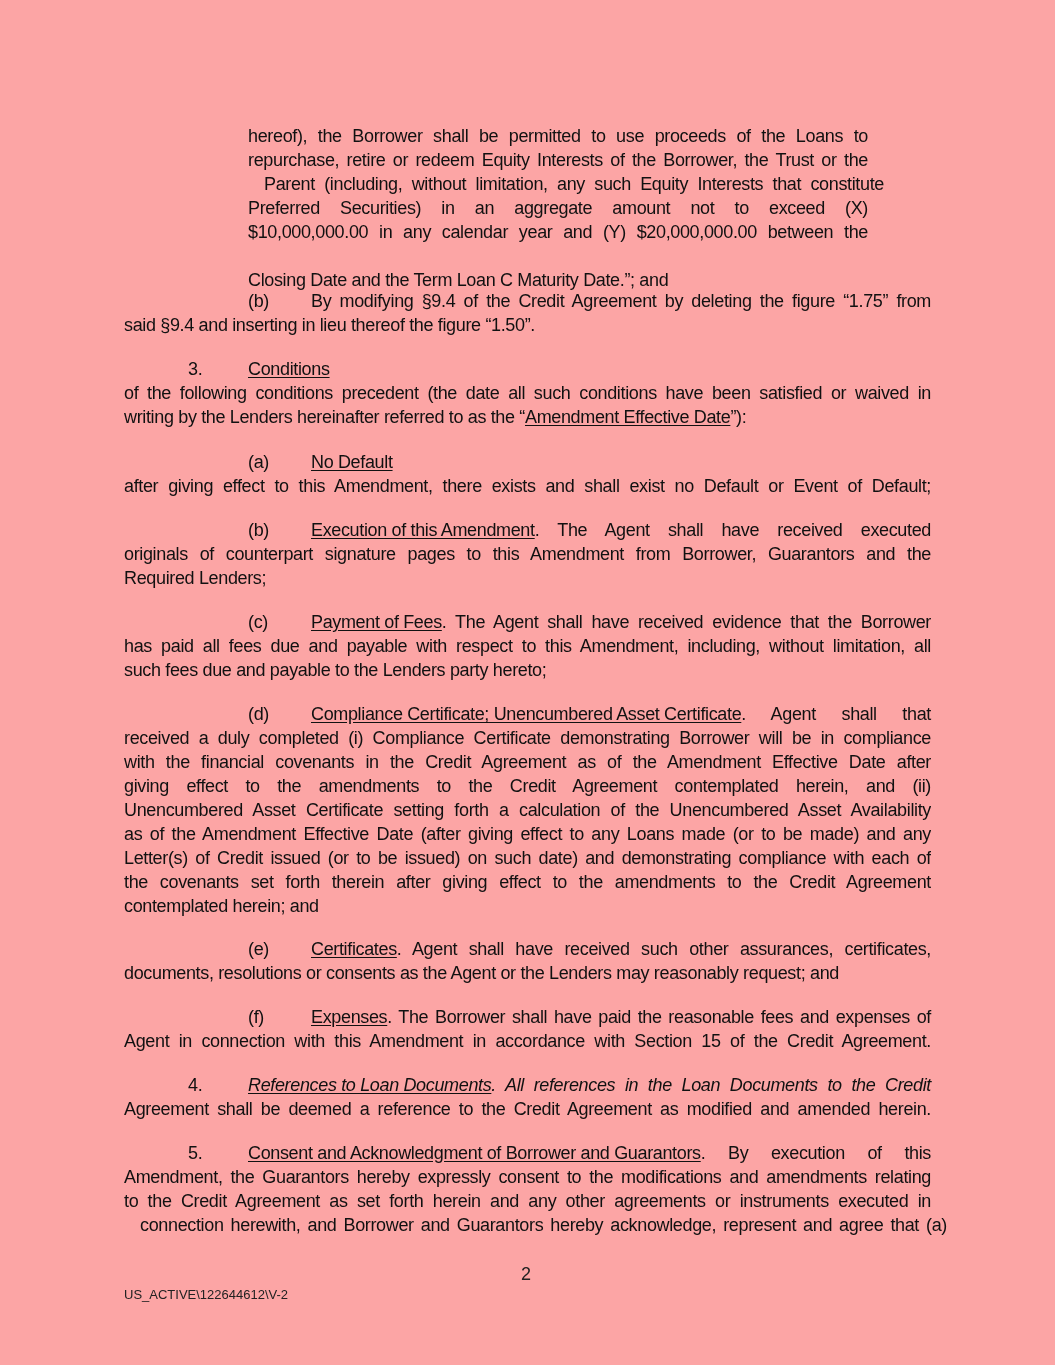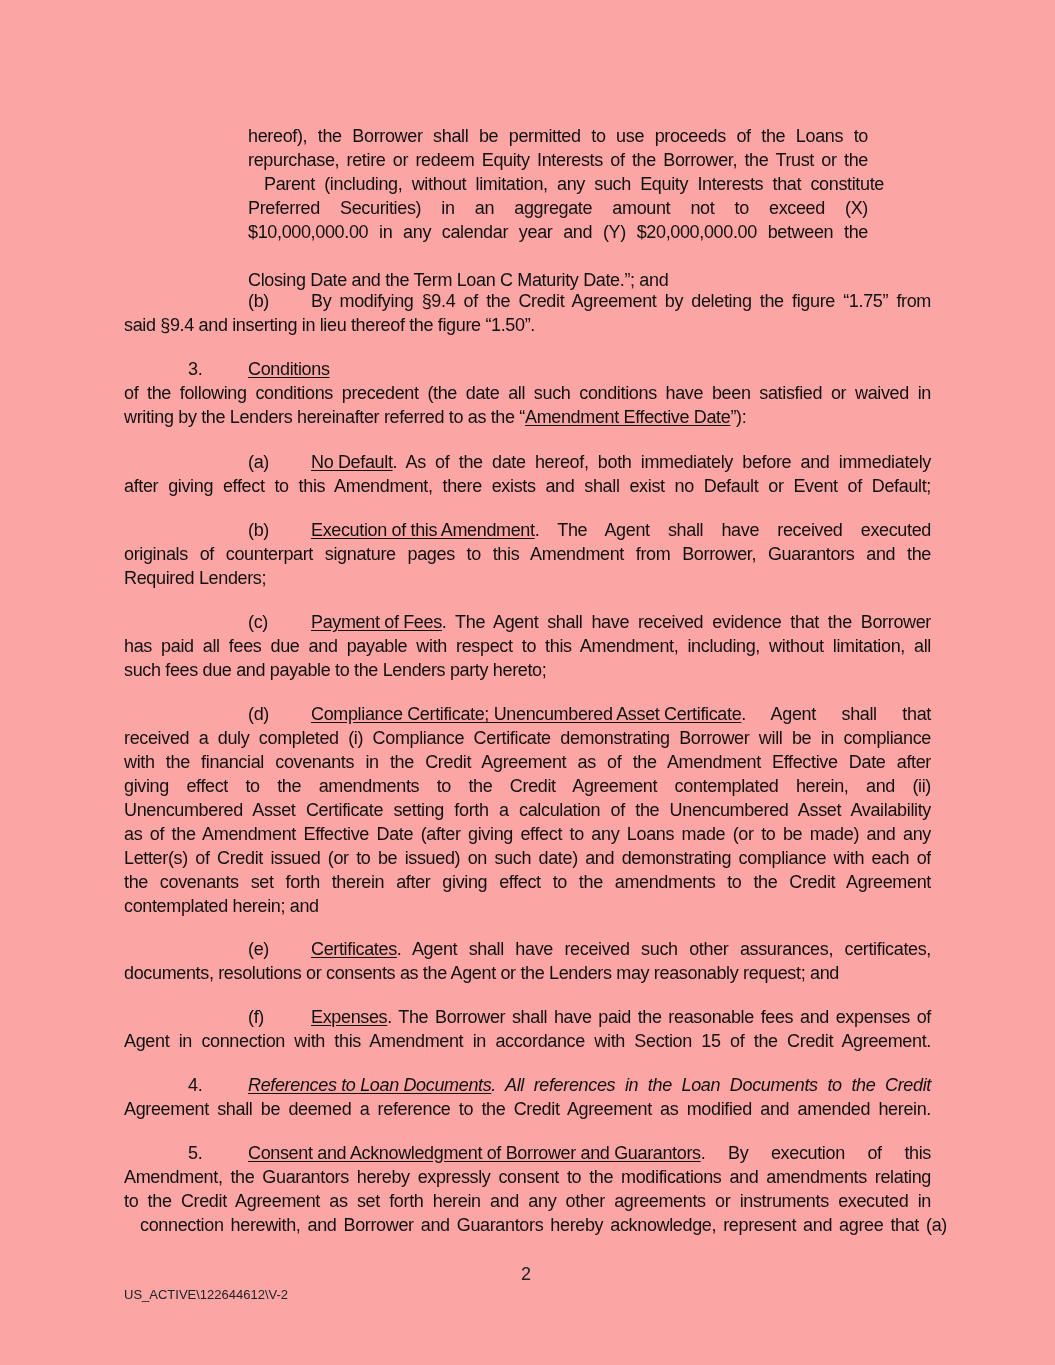--- a/index.html
+++ b/index.html
@@ -27,34 +27,33 @@
   </div>
 
   <div>
     <div class="line" style="left:248px; top:289px;">(b)</div>
     <div class="line just" style="left:311px; top:289px; width:620px;">By modifying §9.4 of the Credit Agreement by deleting the figure “1.75” from</div>
     <div class="line" style="left:124px; top:313px;">said §9.4 and inserting in lieu thereof the figure “1.50”.</div>
   </div>
 
   <div>
     <div class="line" style="left:188px; top:357px;">3.</div>
-    <div class="line" style="left:248px; top:357px; width:683px; display:flex; justify-content:flex-start;">
+    <div class="line" style="left:248px; top:357px; width:683px; display:flex; justify-content:center;flex-direction:column;">
       <span class="u">Conditions</span>
     </div>
     <div class="line just" style="left:124px; top:381px; width:807px;">of the following conditions precedent (the date all such conditions have been satisfied or waived in</div>
     <div class="line" style="left:124px; top:405px;">
       <span>writing by the Lenders hereinafter referred to as the “</span><span class="u">Amendment Effective Date</span><span>”):</span>
     </div>
   </div>
 
   <div>
     <div class="line" style="left:248px; top:450px;">(a)</div>
     <div class="line" style="left:311px; top:450px; width:620px; display:flex;">
       <span class="u">No Default</span>
-        <span style="flex:1; text-align:justify; text-align-last:justify;">.  As of the date hereof, both immediately before and immediately</span>
     </div>
     <div class="line just" style="left:124px; top:474px; width:807px;">after giving effect to this Amendment, there exists and shall exist no Default or Event of Default;</div>
   </div>
 
   <div>
     <div class="line" style="left:248px; top:518px;">(b)</div>
     <div class="line" style="left:311px; top:518px; width:620px; display:flex;">
       <span class="u">Execution of this Amendment</span>
         <span style="flex:1; text-align:justify; text-align-last:justify;">.  The Agent shall have received executed</span>
     </div>

